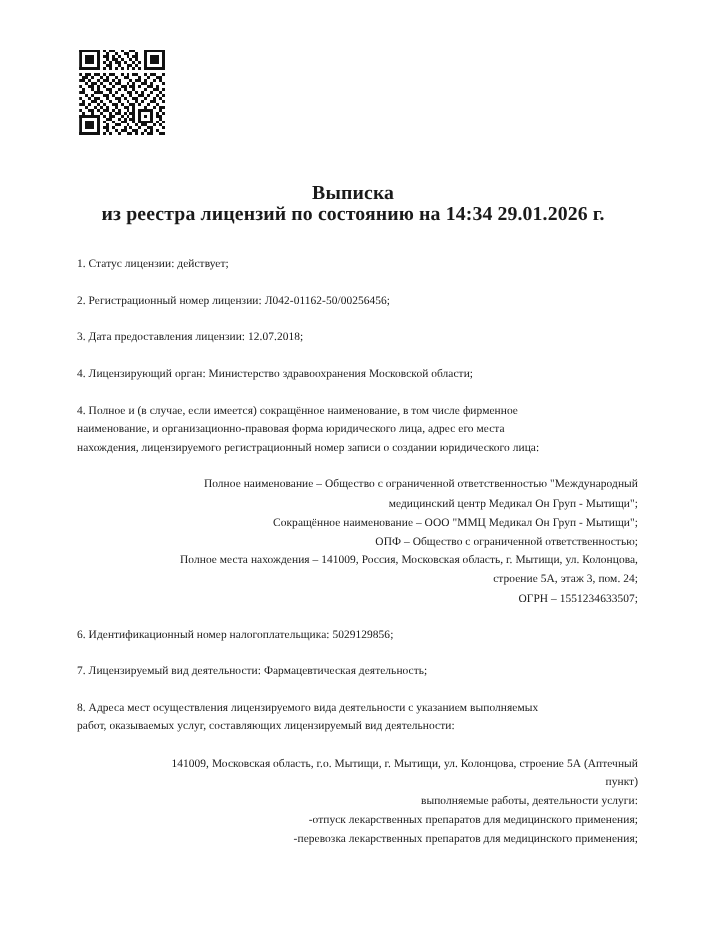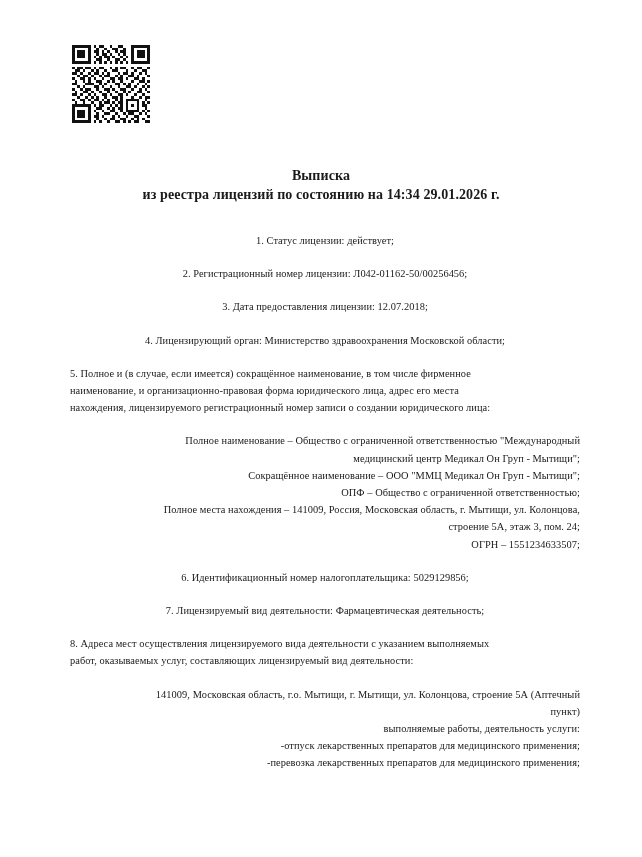--- a/index.html
+++ b/index.html
@@ -39,39 +39,39 @@
   }
 
   
   .doc-title {
     position: absolute;
     left: 0;
     right: 0;
     top: 166px;
     text-align: center;
     font-weight: bold;
-    font-size: 14px;
+    font-size: 18px;
     line-height: 19px;
     letter-spacing: 0.1px;
   }
   .doc-title .l1 { display: block; }
   .doc-title .l2 { display: block; text-align: center; }
 
   
   .body-area {
     position: absolute;
     left: 70px;
     top: 232px;
     width: 510px;
   }
 
   .clause {
     font-size: 10.4px;
     line-height: 17.2px;
-    text-align: center;
+    text-align: left;
     margin: 0 0 16px 0;
     letter-spacing: 0.05px;
   }
 
   .block {
     font-size: 10.4px;
     line-height: 17.2px;
     margin: 0 0 16px 0;
     letter-spacing: 0.05px;
   }
@@ -375,21 +375,21 @@
   </div>
 
   <div class="body-area">
 
     <p class="clause">1. Статус лицензии: действует;</p>
     <p class="clause">2. Регистрационный номер лицензии: Л042-01162-50/00256456;</p>
     <p class="clause">3. Дата предоставления лицензии: 12.07.2018;</p>
     <p class="clause">4. Лицензирующий орган: Министерство здравоохранения Московской области;</p>
 
     <div class="clause-para">
-      <span class="ln">5. Полное и (в случае, если имеется) сокращённое наименование, в том числе фирменное</span>
+      <span class="ln">4. Полное и (в случае, если имеется) сокращённое наименование, в том числе фирменное</span>
       <span class="ln">наименование, и организационно-правовая форма юридического лица, адрес его места</span>
       <span class="ln">нахождения, лицензируемого регистрационный номер записи о создании юридического лица:</span>
     </div>
 
     <div class="block">
       <span class="ln">Полное наименование – Общество с ограниченной ответственностью "Международный</span>
       <span class="ln">медицинский центр Медикал Он Груп - Мытищи";</span>
       <span class="ln">Сокращённое наименование – ООО "ММЦ Медикал Он Груп - Мытищи";</span>
       <span class="ln">ОПФ – Общество с ограниченной ответственностью;</span>
       <span class="ln">Полное места нахождения – 141009, Россия, Московская область, г. Мытищи, ул. Колонцова,</span>
@@ -401,19 +401,19 @@
     <p class="clause">7. Лицензируемый вид деятельности: Фармацевтическая деятельность;</p>
 
     <div class="clause-para">
       <span class="ln">8. Адреса мест осуществления лицензируемого вида деятельности с указанием выполняемых</span>
       <span class="ln">работ, оказываемых услуг, составляющих лицензируемый вид деятельности:</span>
     </div>
 
     <div class="block">
       <span class="ln">141009, Московская область, г.о. Мытищи, г. Мытищи, ул. Колонцова, строение 5А (Аптечный</span>
       <span class="ln">пункт)</span>
-      <span class="ln">выполняемые работы, деятельность услуги:</span>
+      <span class="ln">выполняемые работы, деятельности услуги:</span>
       <span class="ln">-отпуск лекарственных препаратов для медицинского применения;</span>
       <span class="ln">-перевозка лекарственных препаратов для медицинского применения;</span>
     </div>
 
   </div>
 </div>
 
 </body></html>

